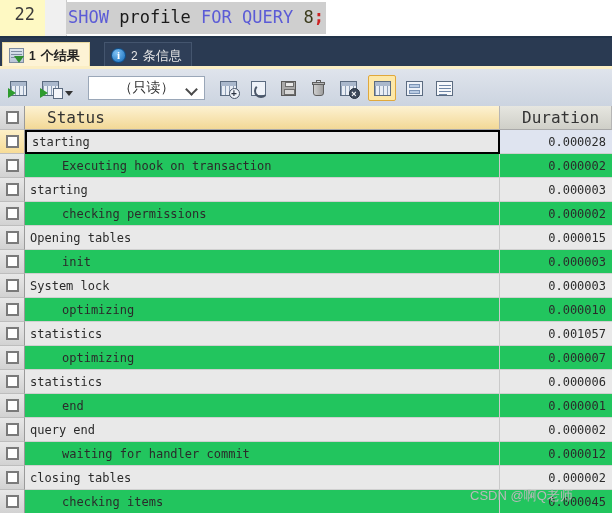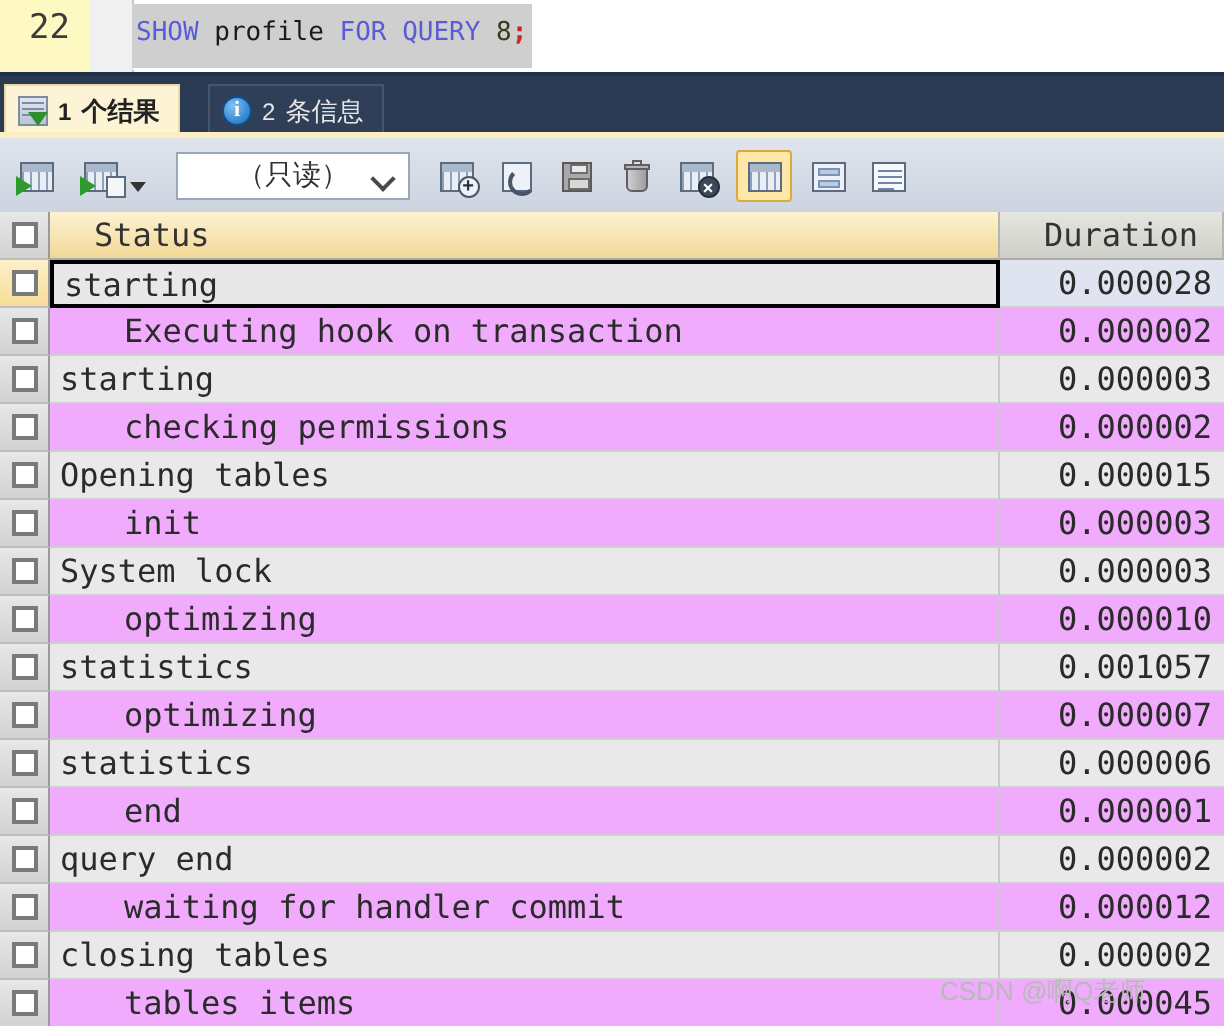--- a/index.html
+++ b/index.html
@@ -29,21 +29,21 @@
     position:absolute;left:45px;top:0;width:21px;height:36px;
     background:#f0f0f0;
     border-right:1px dotted #c8c8c8;
   }
   .sqlline{
     position:absolute;left:66px;top:2px;height:30px;
     background:#cfcfcf;
     padding:2px 2px 0 2px;
     white-space:pre;
     font-family:"DejaVu Sans Mono","Liberation Mono",monospace;
-    font-size:13px;line-height:26px;
+    font-size:17px;line-height:26px;
   }
   .kw{color:#5b5bd6;}
   .idn{color:#1a1a1a;}
   .num{color:#3a3a1a;}
   .semi{color:#cc2222;font-weight:bold;}
 
   
   .tabbar{
     position:absolute;left:0;top:36px;width:612px;height:30px;
     background:#2a3a52;
@@ -235,21 +235,21 @@
     box-sizing:border-box;
   }
   .rowhdr.sel{background:linear-gradient(#fdf0c8,#f7dc97);}
   .cbx{
     width:13px;height:13px;background:#ffffff;
     border:2px solid #7a7a7a;box-sizing:border-box;
   }
   .cell{
     display:flex;align-items:center;
     font-family:"DejaVu Sans Mono","Liberation Mono",monospace;
-    font-size:16px;color:#2b2b2b;
+    font-size:12px;color:#2b2b2b;
     box-sizing:border-box;
     border-bottom:1px solid #d0d0d0;
     white-space:nowrap;overflow:hidden;
   }
   .c-status{
     flex:0 0 475px;width:475px;padding-left:5px;
     border-right:1px solid #cacaca;
   }
   .c-dur{
     flex:1 1 auto;padding-right:6px;justify-content:flex-end;
@@ -272,21 +272,21 @@
     flex:0 0 475px;width:475px;
     background:linear-gradient(#fdf2d2,#f2d896);
   }
   .hcell.plain{
     flex:1 1 auto;
     background:linear-gradient(#e6e6e0,#cfcfc8);
   }
 
   
   .row.odd .cell{background:#e9e9e9;}
-  .row.even .cell{background:#f0abfc;padding-left:37px;}
+  .row.even .cell{background:#22c55e;padding-left:37px;}
 
   
   .row.selrow .c-status{
     background:#e8e8e8;
     border:2px solid #000000;
     border-right:2px solid #000000;
   }
   .row.selrow .c-dur{background:#dfe4f0;}
 
   .watermark{
@@ -514,20 +514,20 @@
           <div class="rowhdr">
             <span class="cbx"></span>
           </div>
           <div class="cell c-status">closing tables</div>
           <div class="cell c-dur">0.000002</div>
         </div>
         <div class="row even">
           <div class="rowhdr">
             <span class="cbx"></span>
           </div>
-          <div class="cell c-status">tables items</div>
+          <div class="cell c-status">checking items</div>
           <div class="cell c-dur">0.000045</div>
         </div>
       </div>
   </div>
 
   <div class="watermark">CSDN @啊Q老师</div>
 </div>
 
 </body></html>

